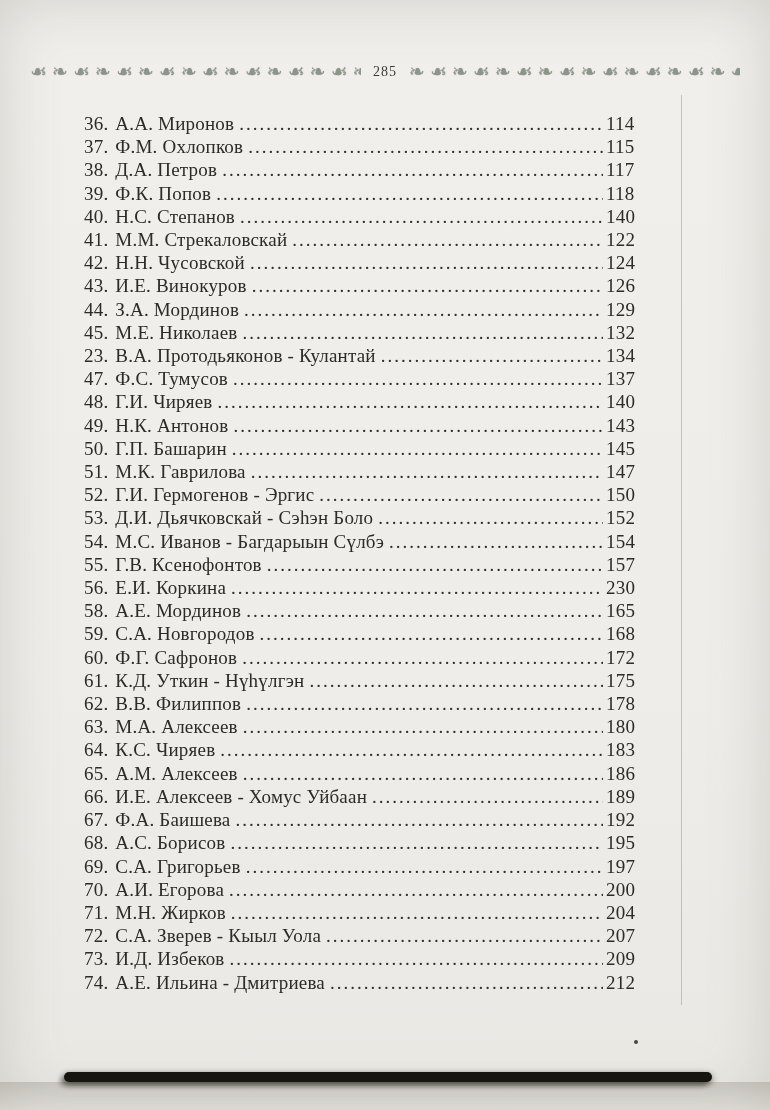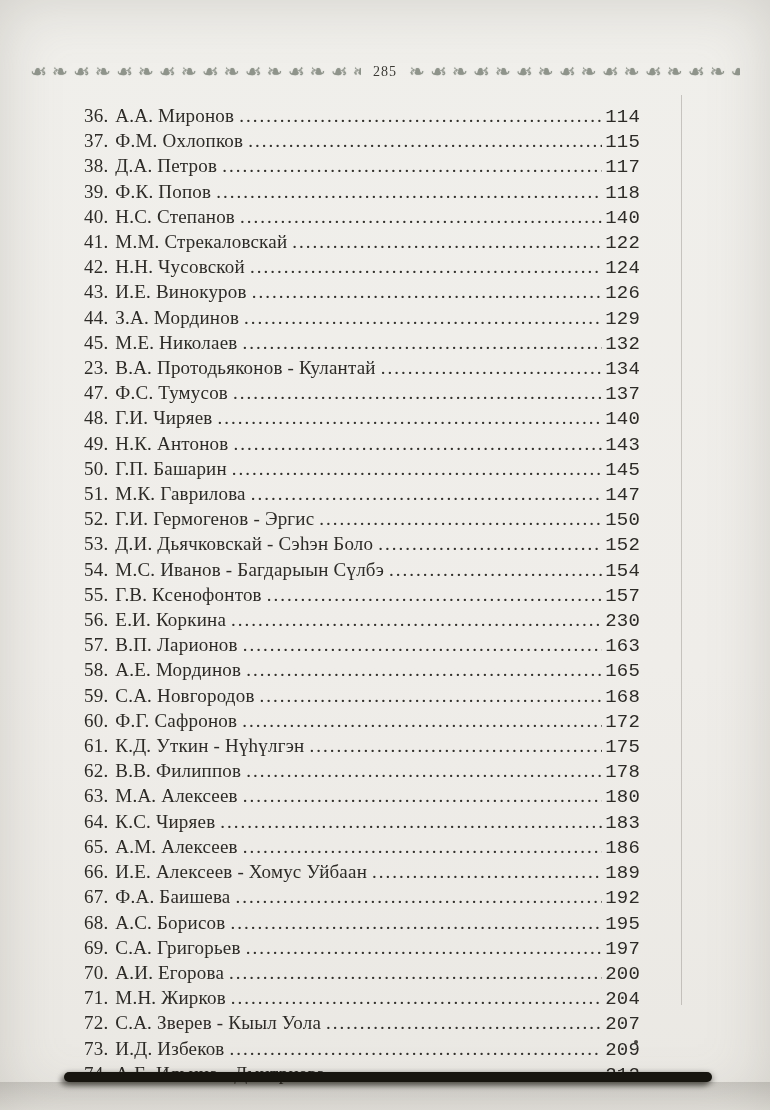--- a/index.html
+++ b/index.html
@@ -42,21 +42,21 @@
   .orn.left  { text-align: right; }
   .pagenum {
     flex: 0 0 auto;
     color: #3b3a35;
     font-size: 14px;
     letter-spacing: 1px;
   }
   
   .toc {
     position: absolute;
-    top: 104px;
+    top: 112px;
     left: 84px;
     width: 556px;
   }
   .entry {
     display: flex;
     align-items: baseline;
     font-size: 19px;
     line-height: 23.2px;
     color: #2d2b27;
     letter-spacing: 0.2px;
@@ -77,22 +77,20 @@
     min-width: 12px;
   }
   .entry .dots::after {
     content: "......................................................................................................................";
     letter-spacing: 2px;
     color: #33312c;
   }
   .entry .pg {
     flex: 0 0 auto;
     min-width: 34px;
-    text-align: right;
-    font-family: Liberation Mono, monospace;
   }
   
   .right-scan-line {
     position: absolute;
     top: 95px;
     left: 681px;
     width: 1px;
     height: 910px;
     background: rgba(120,116,108,0.35);
   }
@@ -276,26 +274,20 @@
     <span class="pg">157</span>
   </div>
 
   <div class="entry">
     <span class="num">56.</span>
     <span class="name">Е.И. Коркина</span>
     <span class="dots"></span>
     <span class="pg">230</span>
   </div>
 
-  <div class="entry">
-    <span class="num">57.</span>
-    <span class="name">В.П. Ларионов</span>
-    <span class="dots"></span>
-    <span class="pg">163</span>
-  </div>
 
   <div class="entry">
     <span class="num">58.</span>
     <span class="name">А.Е. Мординов</span>
     <span class="dots"></span>
     <span class="pg">165</span>
   </div>
 
   <div class="entry">
     <span class="num">59.</span>

